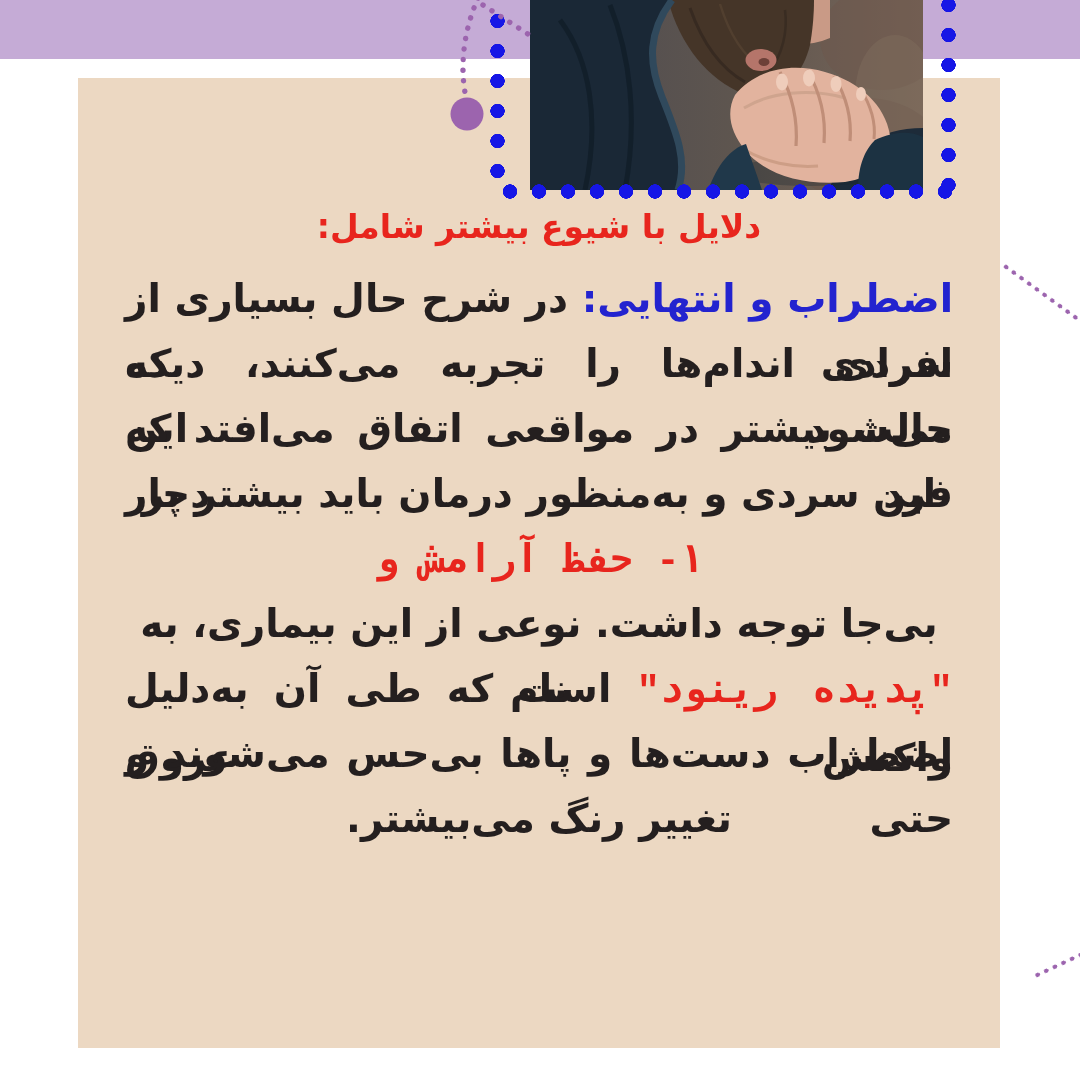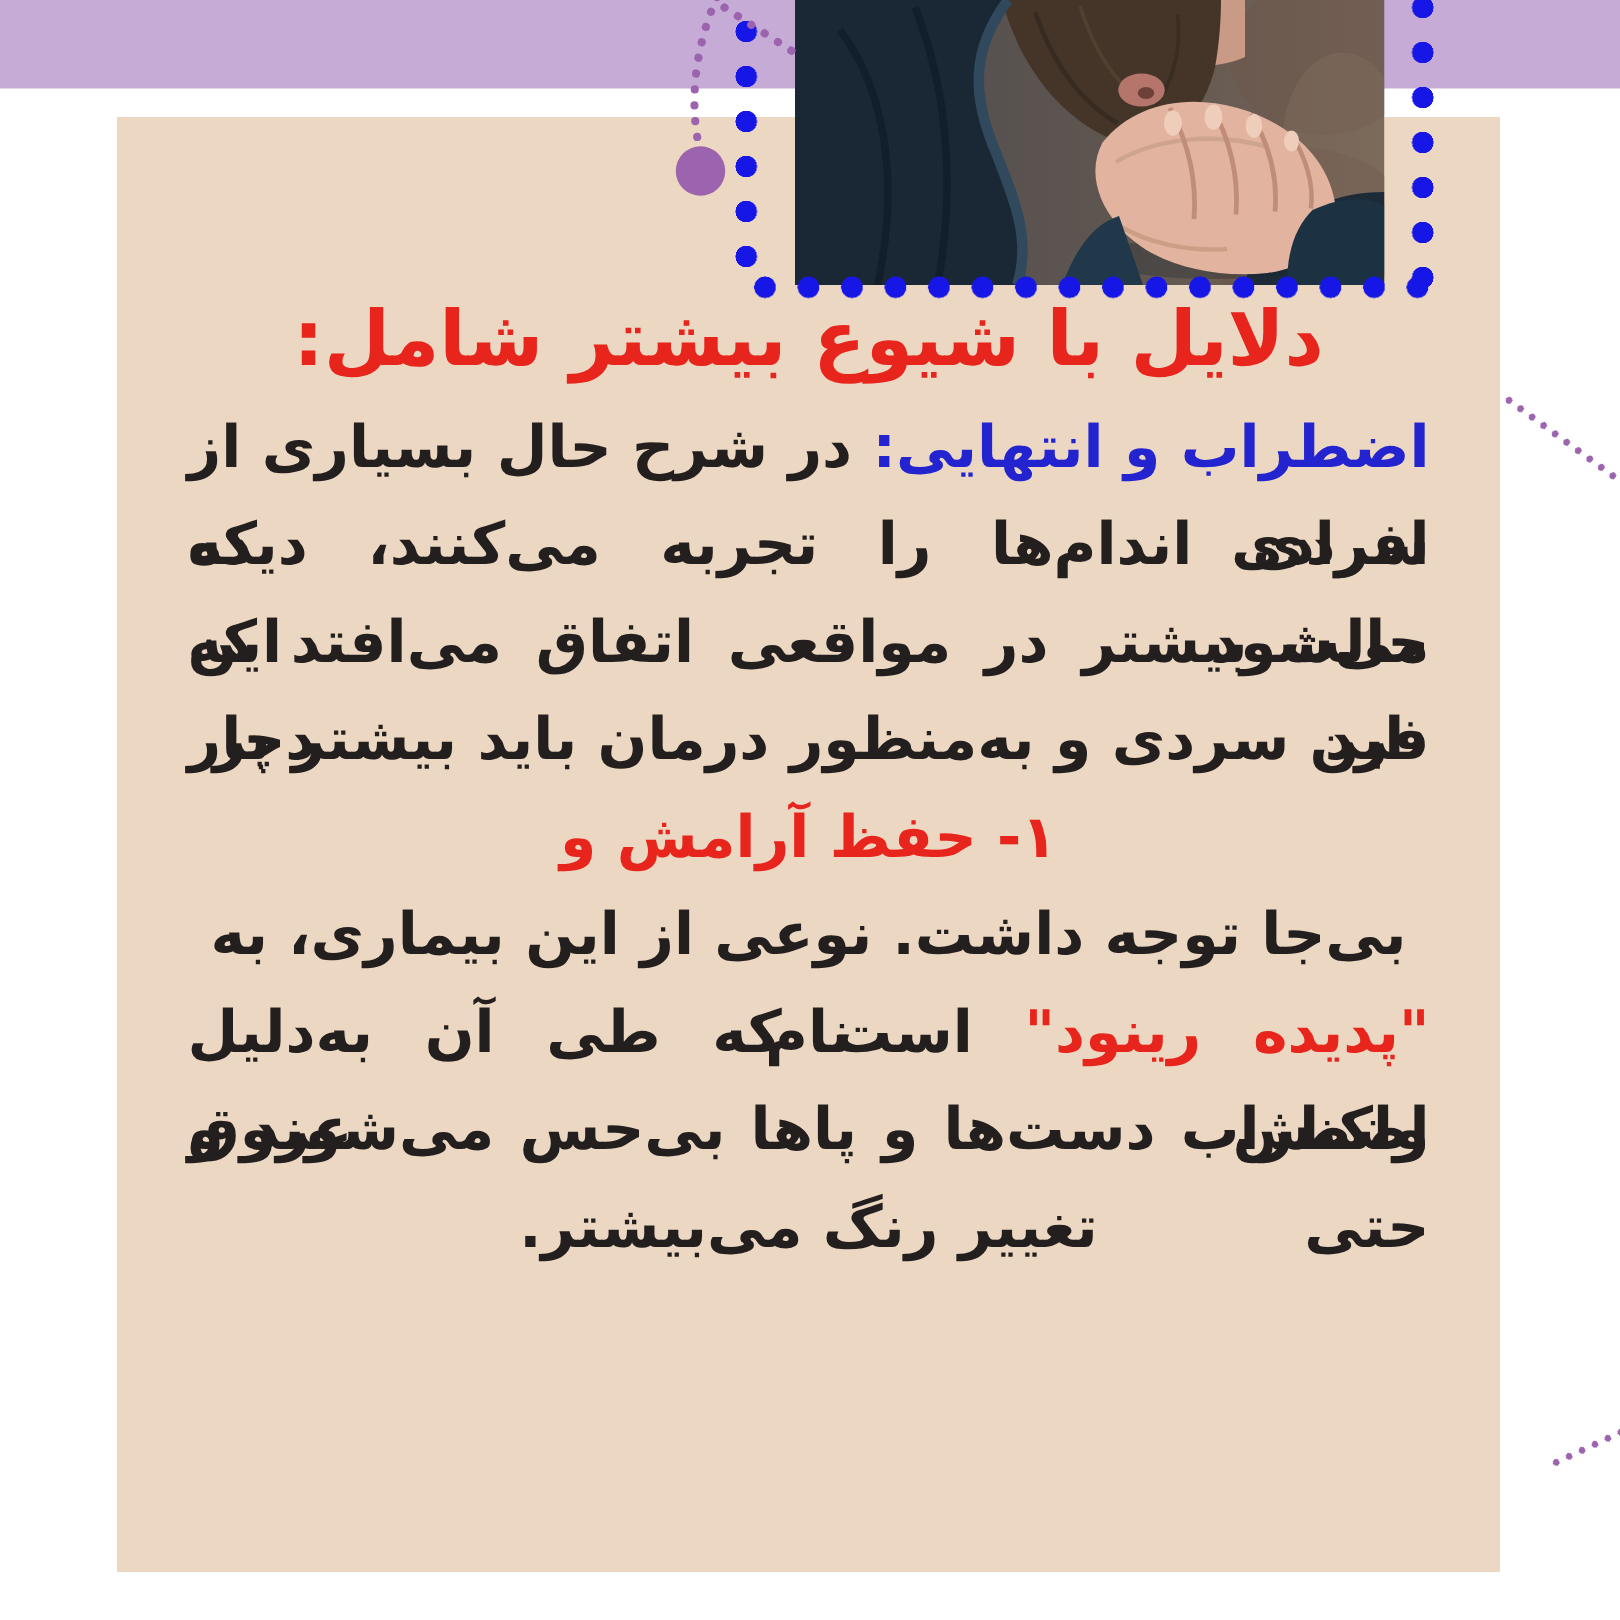--- a/index.html
+++ b/index.html
@@ -39,30 +39,30 @@
   
   .decor-curve{position:absolute;left:425px;top:-4px;width:130px;height:148px;z-index:5;}
   .diag{position:absolute;height:6px;z-index:2;background-repeat:repeat-x;
         background-image:radial-gradient(circle 2.3px at 5px 3px,var(--decor-purple,#9c64ae) 95%,transparent);
         background-size:9.5px 6px;}
   .diag-right-mid{left:1002px;top:261px;width:98px;transform:rotate(36deg);transform-origin:0 50%;}
   .diag-bottom-right{left:1033px;top:974px;width:56px;transform:rotate(-25deg);transform-origin:0 50%;}
 
   
   .panel-title{margin:0;text-align:center;direction:rtl;
-               font-weight:700;font-size:51px;line-height:70px;
+               font-weight:700;font-size:33px;line-height:70px;
                color:var(--title-red,#e8251d);}
   .lines{margin-top:4px;padding:0 47px;}
   .tline{height:65px;line-height:65px;direction:rtl;font-weight:700;font-size:39px;
          color:var(--text-dark,#241f1f);overflow:visible;}
   .tline.justify{text-align:justify;text-align-last:justify;}
   .tline.center{text-align:center;}
   .seg-dark{color:var(--text-dark,#241f1f);}
   .seg-blue{color:var(--lead-blue,#2323cf);}
-  .seg-red{color:var(--title-red,#e8251d);}
+  .seg-red{color:var(--title-red,#e8251d);font-family:Liberation Mono, monospace;}
 </style>
 </head>
 <body>
 
 <div id="page">
 
   <div class="top-strip"></div>
 
 
   <div class="panel">

